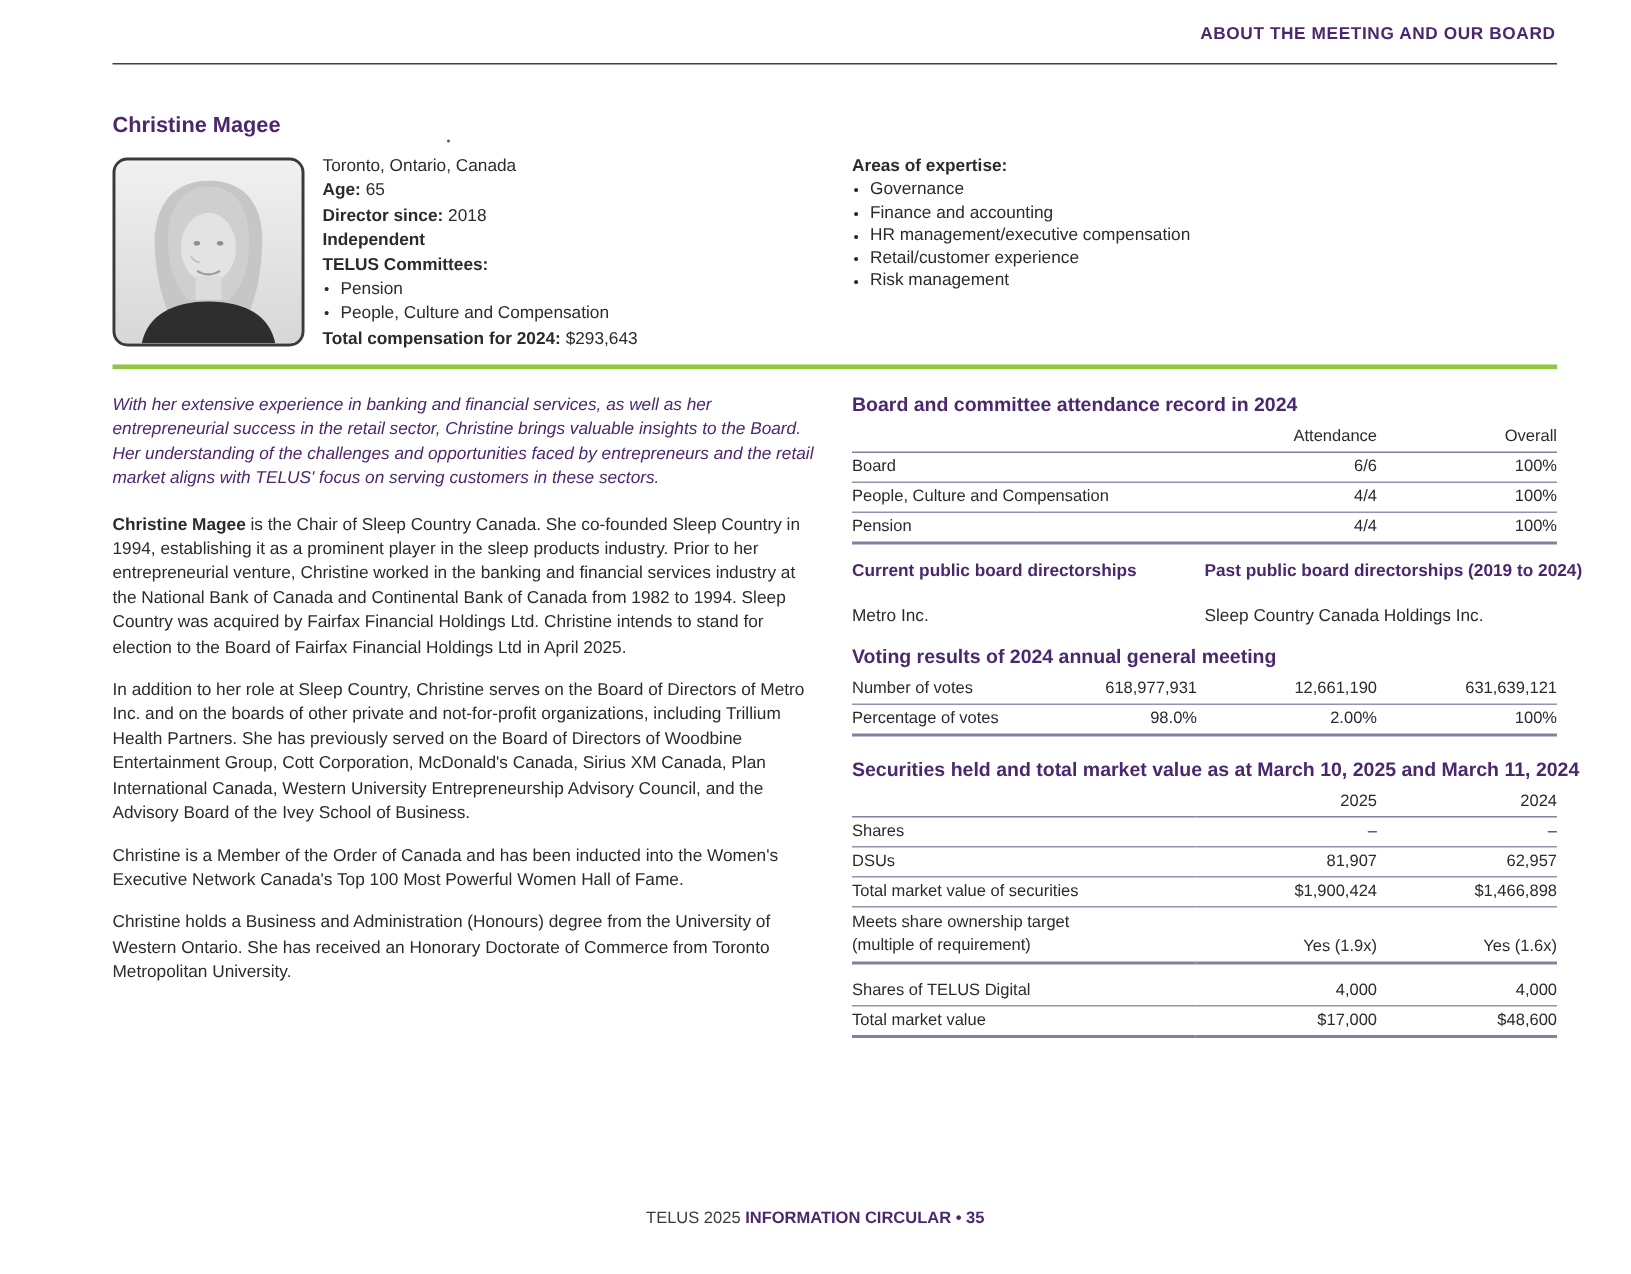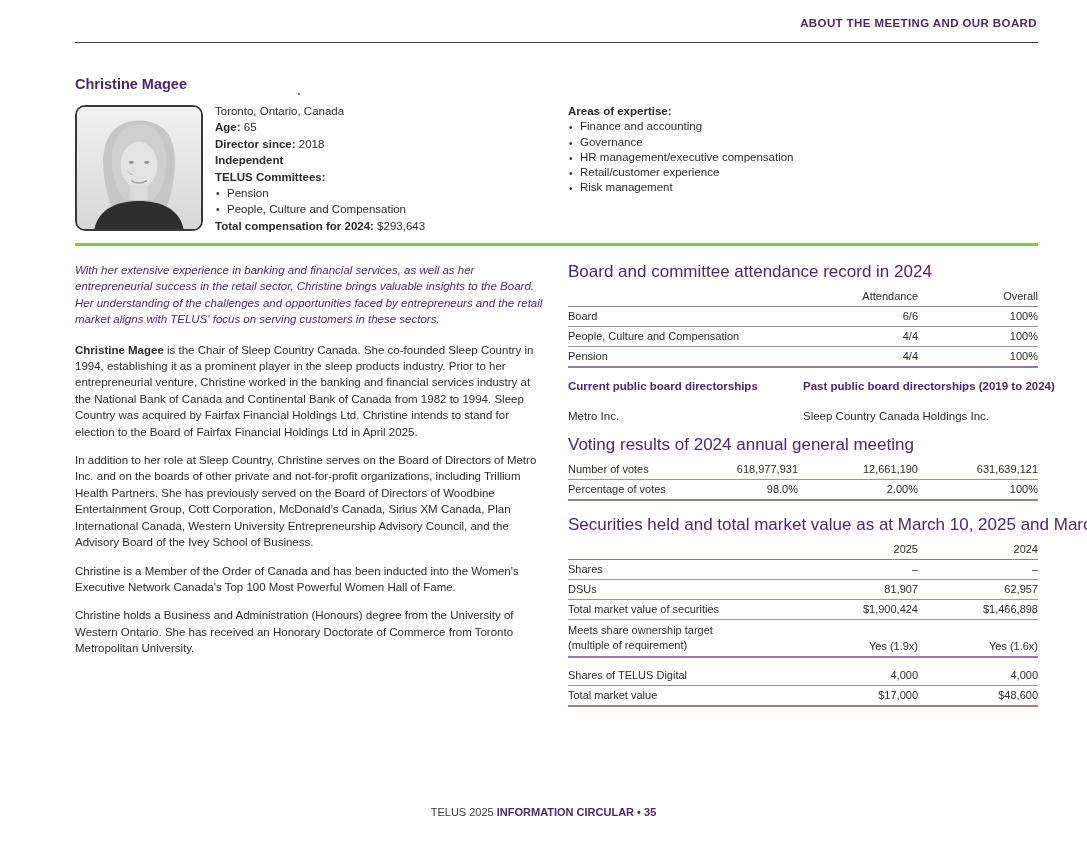--- a/index.html
+++ b/index.html
@@ -123,22 +123,22 @@
   
   .right-col {
     position: absolute;
     top: 262px;
     left: 568px;
     width: 470px;
     font-size: 11px;
   }
   .section-heading {
     color: #4B286D;
-    font-weight: normal;
-    font-size: 17px;
+    font-weight: bold;
+    font-size: 13px;
     margin: 0 0 5px 0;
     white-space: nowrap;
   }
   table { border-collapse: collapse; width: 470px; font-size: 11px; table-layout: fixed; }
   td { padding: 3px 0 4px 0; vertical-align: bottom; }
   .num { text-align: right; }
   tr.hdr td { border-bottom: 1.5px solid #8a7da0; color: #2b2b2b; }
   tr.row td { border-bottom: 1px solid #9a8fae; }
   tr.row-last td { border-bottom: 2px solid #8a7da0; }
   .pre-wrap { white-space: pre-line; line-height: 14.5px; }
@@ -204,22 +204,22 @@
     <div><span class="lbl">Director since:</span> <span>2018</span></div>
     <div class="lbl">Independent</div>
     <div class="lbl">TELUS Committees:</div>
     <div class="bullet-line">Pension</div>
     <div class="bullet-line">People, Culture and Compensation</div>
     <div><span class="lbl">Total compensation for 2024:</span> <span>$293,643</span></div>
   </div>
 
   <div class="expertise-block">
     <div class="lbl">Areas of expertise:</div>
+    <div class="bullet-line">Governance</div>
     <div class="bullet-line">Finance and accounting</div>
-    <div class="bullet-line">Governance</div>
     <div class="bullet-line">HR management/executive compensation</div>
     <div class="bullet-line">Retail/customer experience</div>
     <div class="bullet-line">Risk management</div>
   </div>
 
   <div class="green-rule"></div>
 
   <div class="left-col">
     <div class="intro-quote">With her extensive experience in banking and financial services, as well as her entrepreneurial success in the retail sector, Christine brings valuable insights to the Board. Her understanding of the challenges and opportunities faced by entrepreneurs and the retail market aligns with TELUS' focus on serving customers in these sectors.</div>
     <p><span class="p-lead">Christine Magee</span><span> is the Chair of Sleep Country Canada. She co-founded Sleep Country in 1994, establishing it as a prominent player in the sleep products industry. Prior to her entrepreneurial venture, Christine worked in the banking and financial services industry at the National Bank of Canada and Continental Bank of Canada from 1982 to 1994. Sleep Country was acquired by Fairfax Financial Holdings Ltd. Christine intends to stand for election to the Board of Fairfax Financial Holdings Ltd in April 2025.</span></p>

